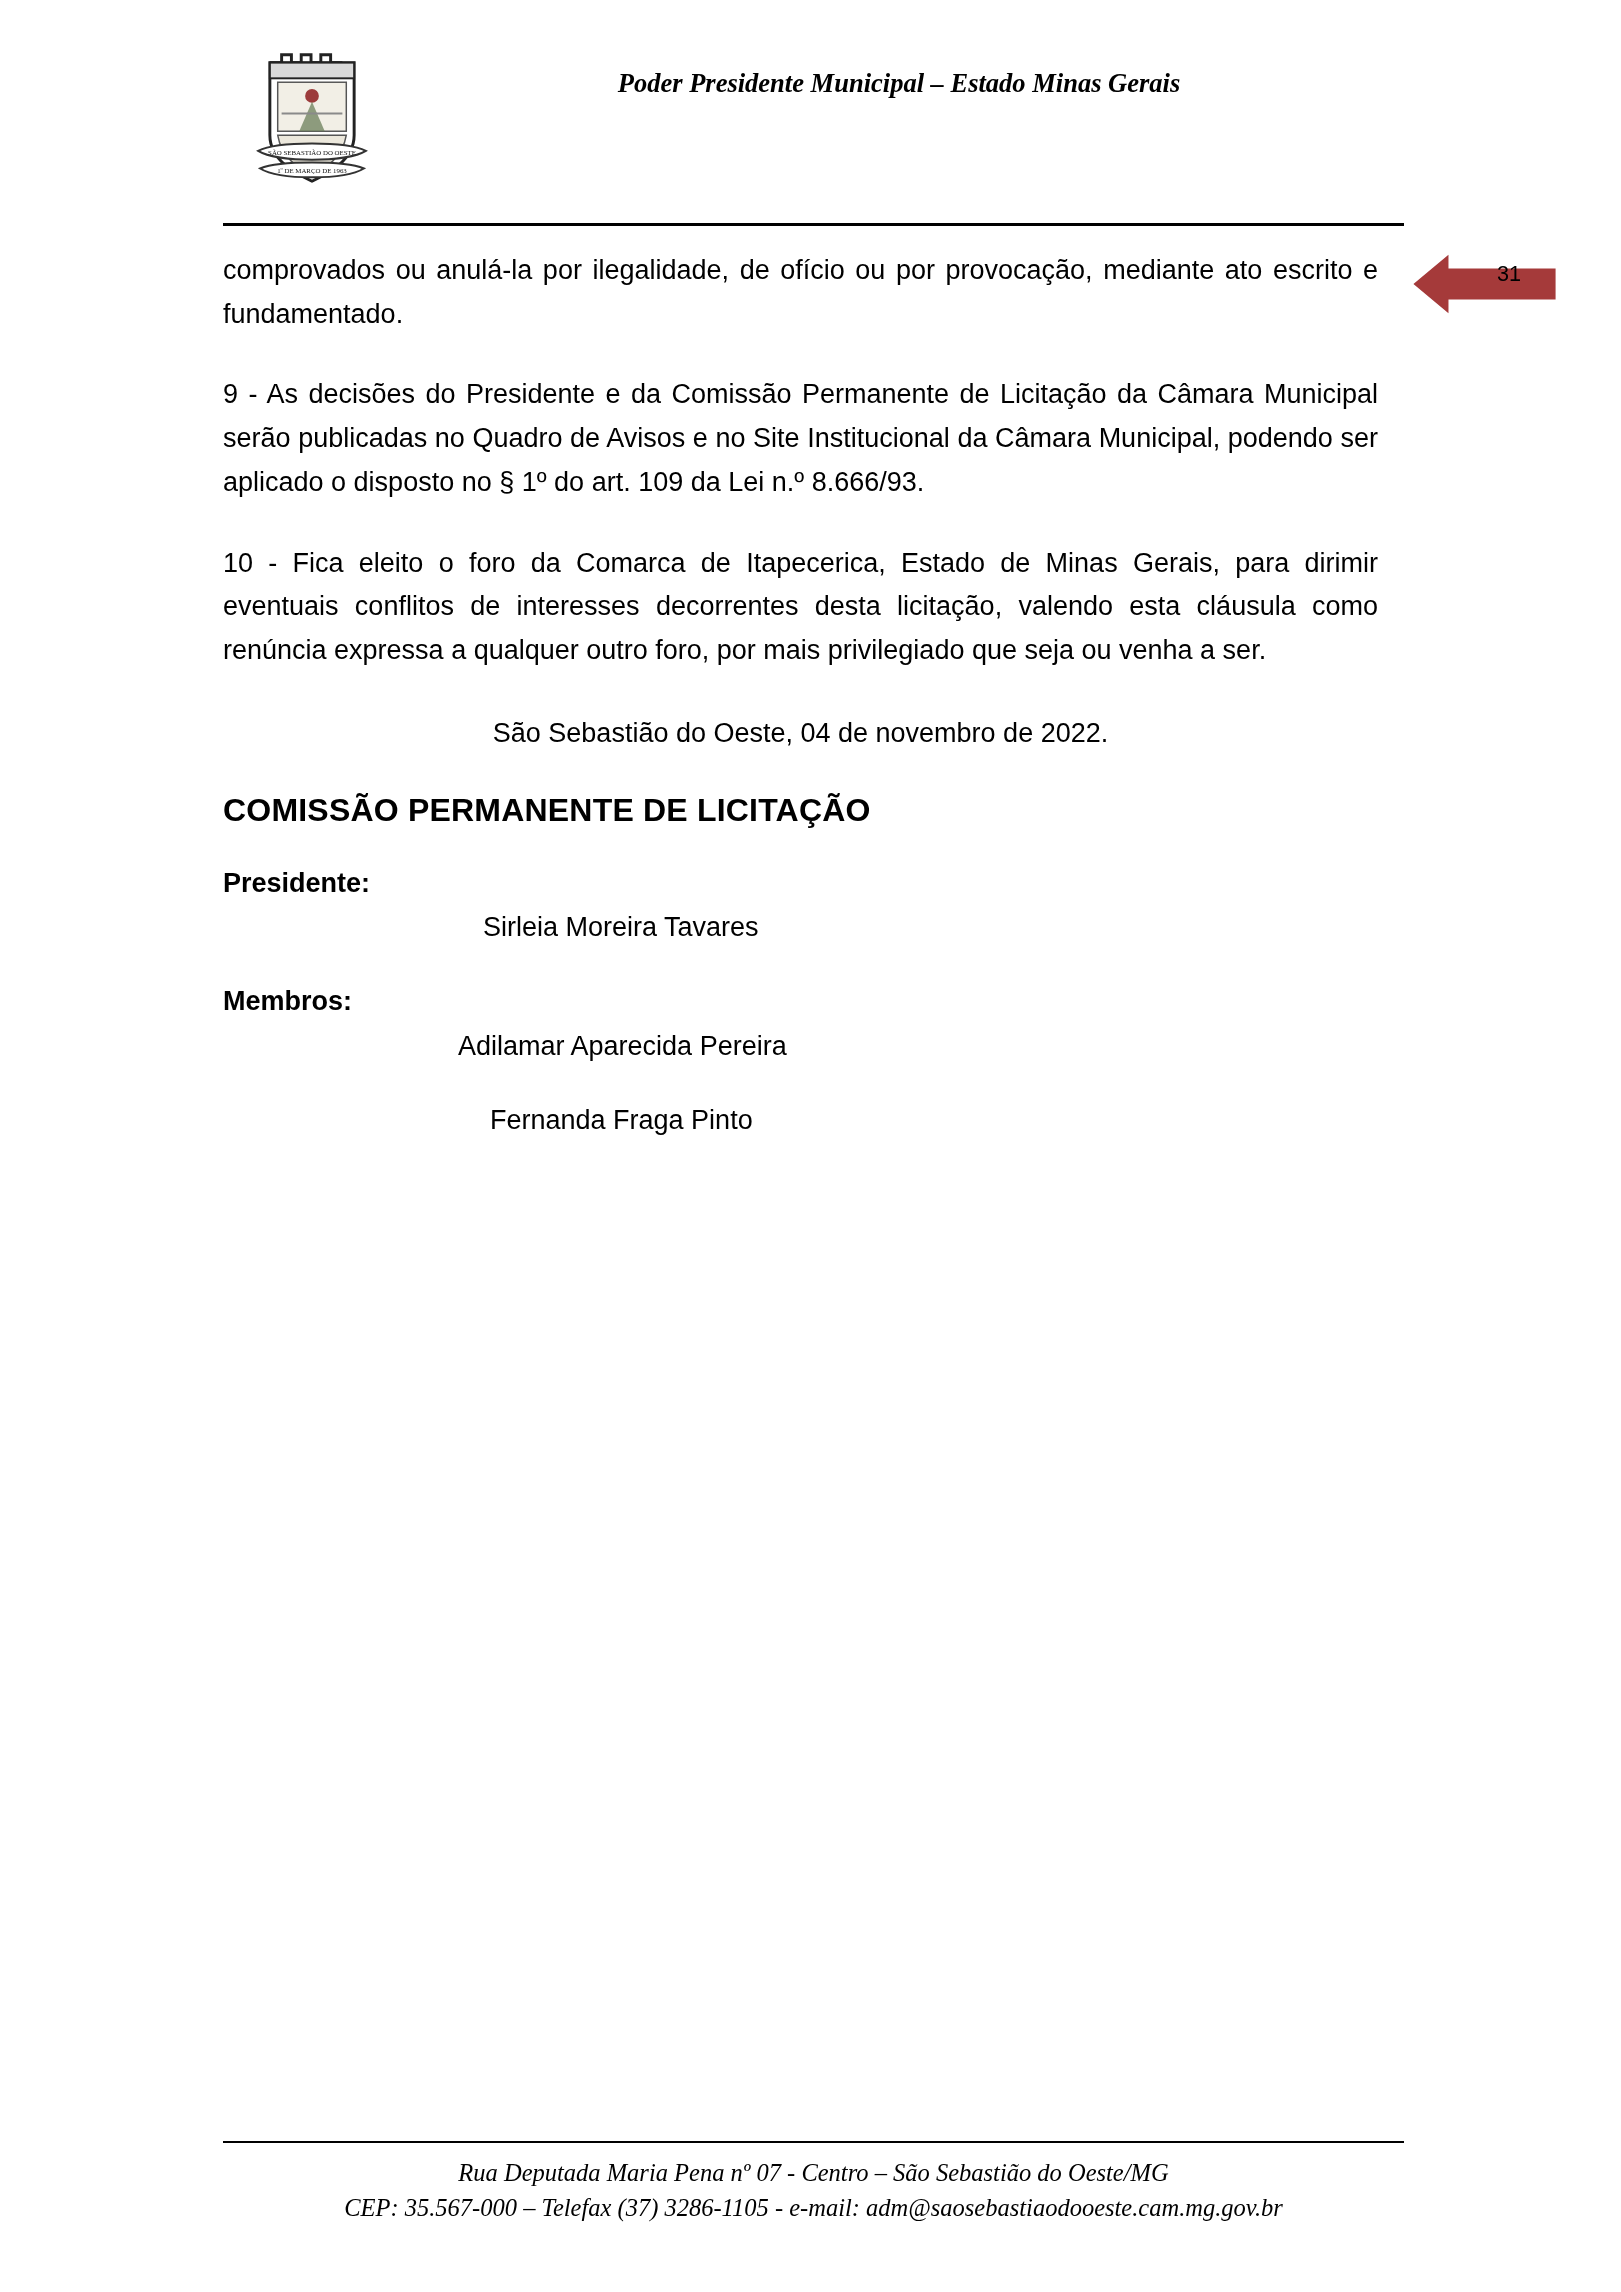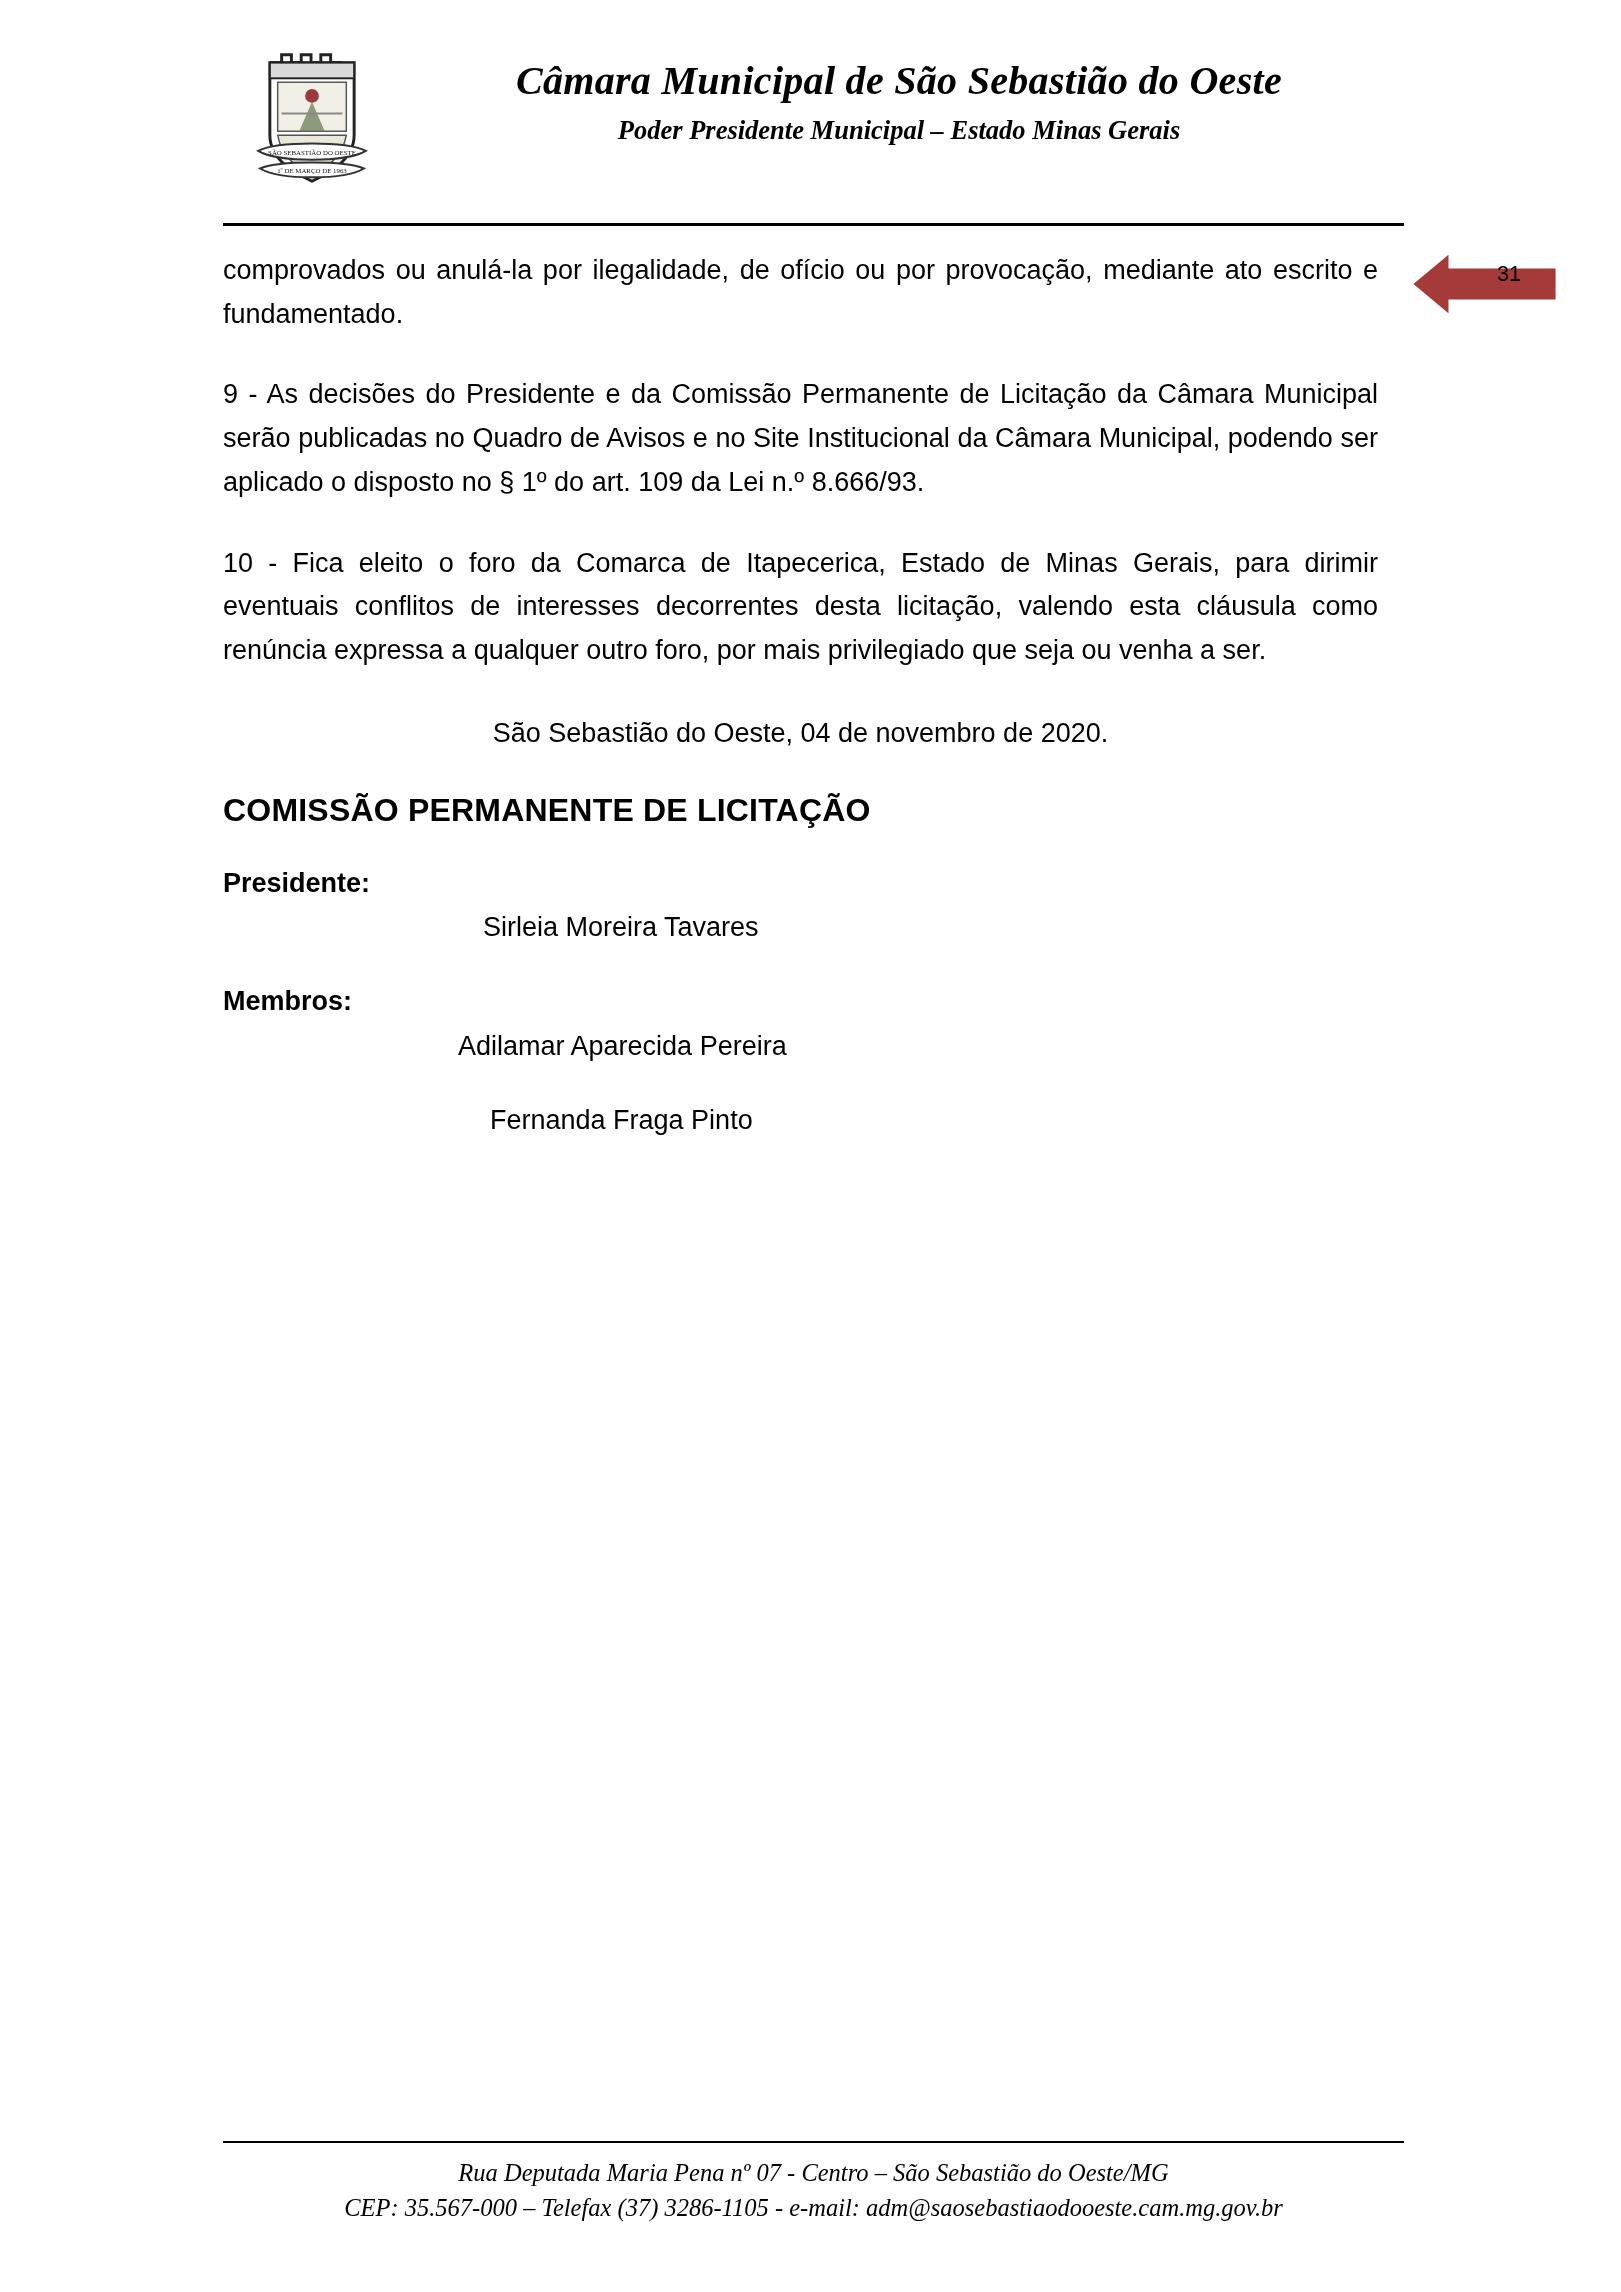--- a/index.html
+++ b/index.html
@@ -171,42 +171,41 @@
         <path d="M26 92 C30 116 48 126 61 132 C74 126 92 116 96 92 Z" fill="#ece8dc" stroke="#555" stroke-width="1.5"></path>
 
         <path d="M6 108 C26 98 96 98 116 108 C96 120 26 120 6 108 Z" fill="#ffffff" stroke="#333" stroke-width="2"></path>
         <text x="61" y="112" font-size="7" text-anchor="middle" font-family="Liberation Serif, serif" fill="#111">SÃO SEBASTIÃO DO OESTE</text>
         <path d="M8 126 C28 118 94 118 114 126 C94 138 28 138 8 126 Z" fill="#ffffff" stroke="#333" stroke-width="2"></path>
         <text x="61" y="131" font-size="7" text-anchor="middle" font-family="Liberation Serif, serif" fill="#111">1º DE MARÇO        DE 1963</text>
       </svg>
     </div>
 
     <div class="header-text">
-      <div class="header-title">Câmara Municipal de São Sebastião do Oeste</div>
       <div class="header-subtitle">Poder Presidente Municipal – Estado Minas Gerais</div>
     </div>
   </div>
   <div class="header-rule"></div>
 
   <div class="callout">
     <svg width="147" height="74" viewBox="0 0 150 76" xmlns="http://www.w3.org/2000/svg">
       <path d="M2 38 L38 8 L38 22 L148 22 L148 54 L38 54 L38 68 Z" fill="#A53A3A"></path>
     </svg>
     <span class="callout-num">31</span>
   </div>
 
   <div class="content">
 
     <p class="para first">comprovados ou anulá-la por ilegalidade, de ofício ou por provocação, mediante ato escrito e fundamentado.</p>
 
     <p class="para">9 - As decisões do Presidente e da Comissão Permanente de Licitação da Câmara Municipal serão publicadas no Quadro de Avisos e no Site Institucional da Câmara Municipal, podendo ser aplicado o disposto no § 1º do art. 109 da Lei n.º 8.666/93.</p>
 
     <p class="para">10 - Fica eleito o foro da Comarca de Itapecerica, Estado de Minas Gerais, para dirimir eventuais conflitos de interesses decorrentes desta licitação, valendo esta cláusula como renúncia expressa a qualquer outro foro, por mais privilegiado que seja ou venha a ser.</p>
 
-    <p class="center">São Sebastião do Oeste, 04 de novembro de 2020.</p>
+    <p class="center">São Sebastião do Oeste, 04 de novembro de 2022.</p>
 
     <p class="bold-left">COMISSÃO PERMANENTE DE LICITAÇÃO</p>
 
     <p class="role">Presidente:</p>
     <p class="name">Sirleia Moreira Tavares</p>
 
     <p class="role">Membros:</p>
     <p class="name indent2">Adilamar Aparecida Pereira</p>
     <p class="name indent3">Fernanda Fraga Pinto</p>
 

